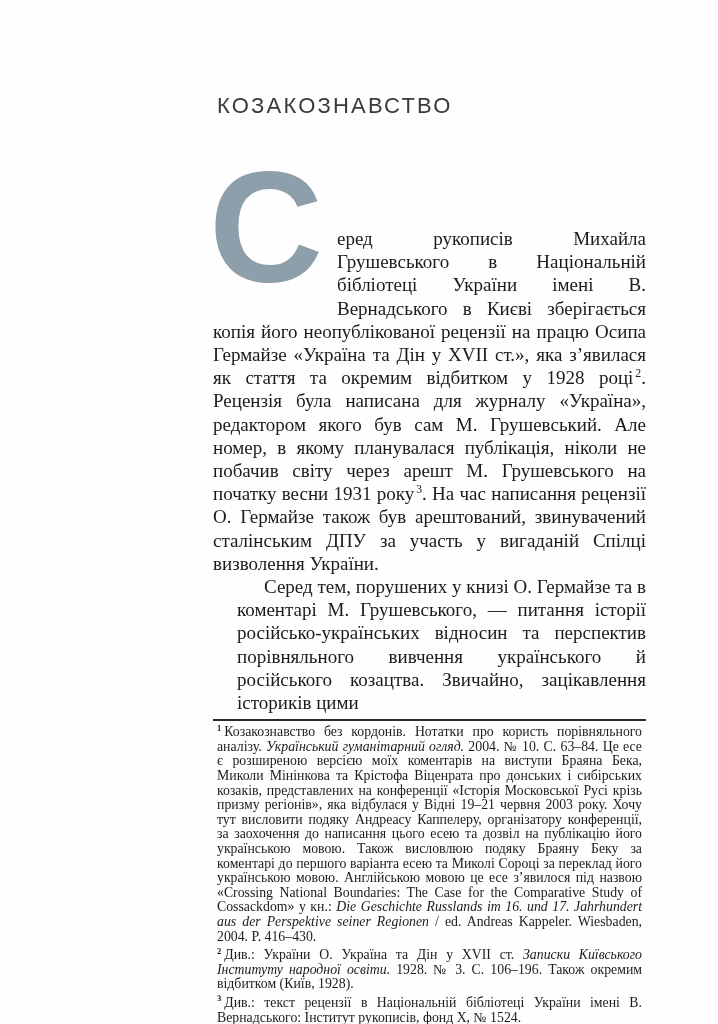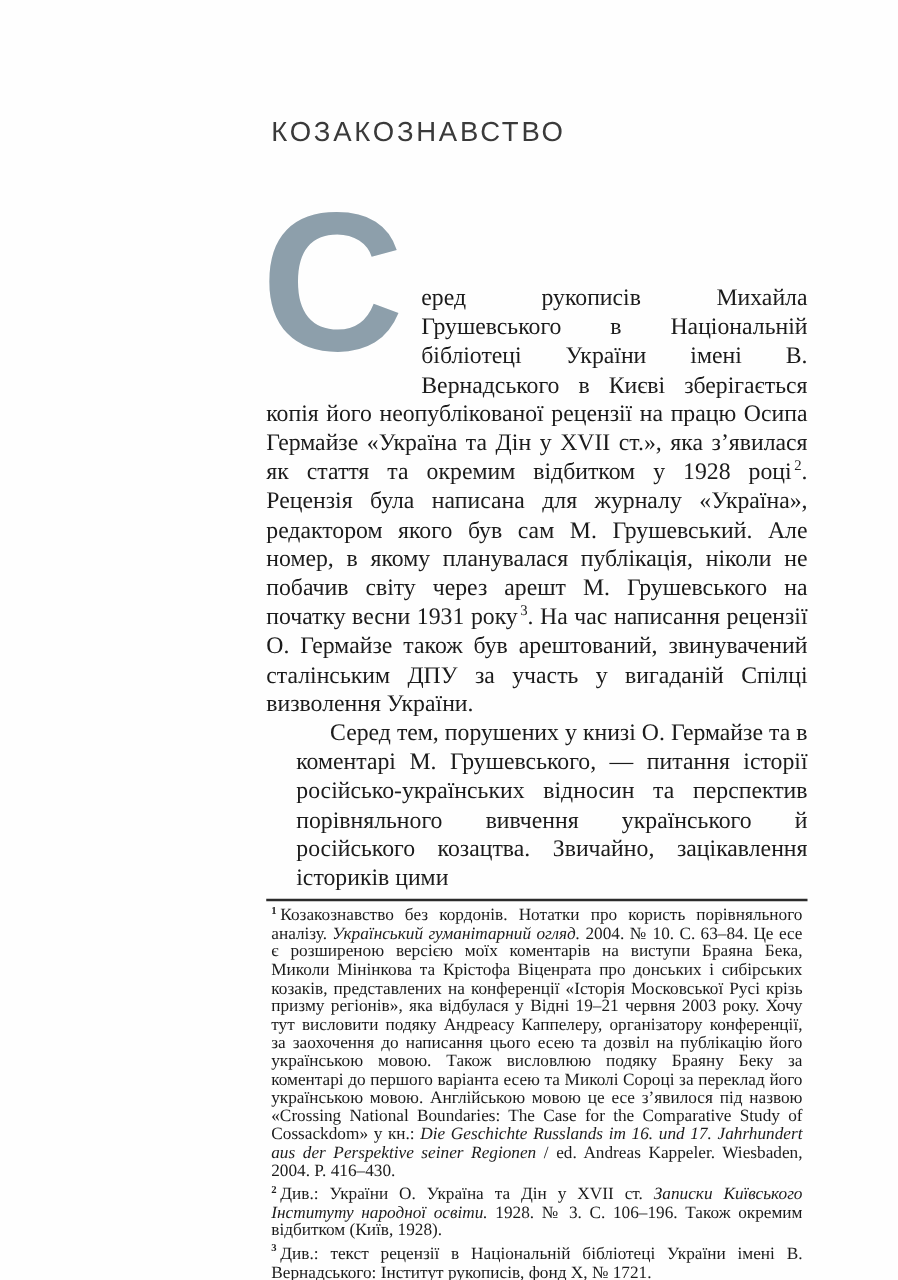--- a/index.html
+++ b/index.html
@@ -105,18 +105,18 @@
     <div class="footnote-rule" style="border-top-color: rgb(43, 43, 43);"></div>
 
     <section class="footnotes">
       <p class="footnote">
         <sup class="fn-marker">1</sup><span class="runs"><span>Козакознавство без кордонів. Нотатки про користь порівняльного аналізу. </span><em>Український гуманітарний огляд.</em><span> 2004. № 10. С. 63–84. Це есе є розширеною версією моїх коментарів на виступи Браяна Бека, Миколи Мінінкова та Крістофа Віценрата про донських і сибірських козаків, представлених на конференції «Історія Московської Русі крізь призму регіонів», яка відбулася у Відні 19–21 червня 2003 року. Хочу тут висловити подяку Андреасу Каппелеру, організатору конференції, за заохочення до написання цього есею та дозвіл на публікацію його українською мовою. Також висловлюю подяку Браяну Беку за коментарі до першого варіанта есею та Миколі Сороці за переклад його українською мовою. Англійською мовою це есе з’явилося під назвою «Crossing National Boundaries: The Case for the Comparative Study of Cossackdom» у кн.: </span><em>Die Geschichte Russlands im 16. und 17. Jahrhundert aus der Perspektive seiner Regionen</em><span> / ed. Andreas Kappeler. Wiesbaden, 2004. P. 416–430.</span></span>
       </p>
       <p class="footnote">
         <sup class="fn-marker">2</sup><span class="runs"><span>Див.: України О. Україна та Дін у XVII ст. </span><em>Записки Київського Інституту народної освіти.</em><span> 1928. № 3. С. 106–196. Також окремим відбитком (Київ, 1928).</span></span>
       </p>
       <p class="footnote">
-        <sup class="fn-marker">3</sup><span class="runs"><span>Див.: текст рецензії в Національній бібліотеці України імені В. Вернадського: Інститут рукописів, фонд X, № 1721.</span></span>
+        <sup class="fn-marker">3</sup><span class="runs"><span>Див.: текст рецензії в Національній бібліотеці України імені В. Вернадського: Інститут рукописів, фонд X, № 1524.</span></span>
       </p>
     </section>
 
   </div>
 </div>
 
 </body></html>

